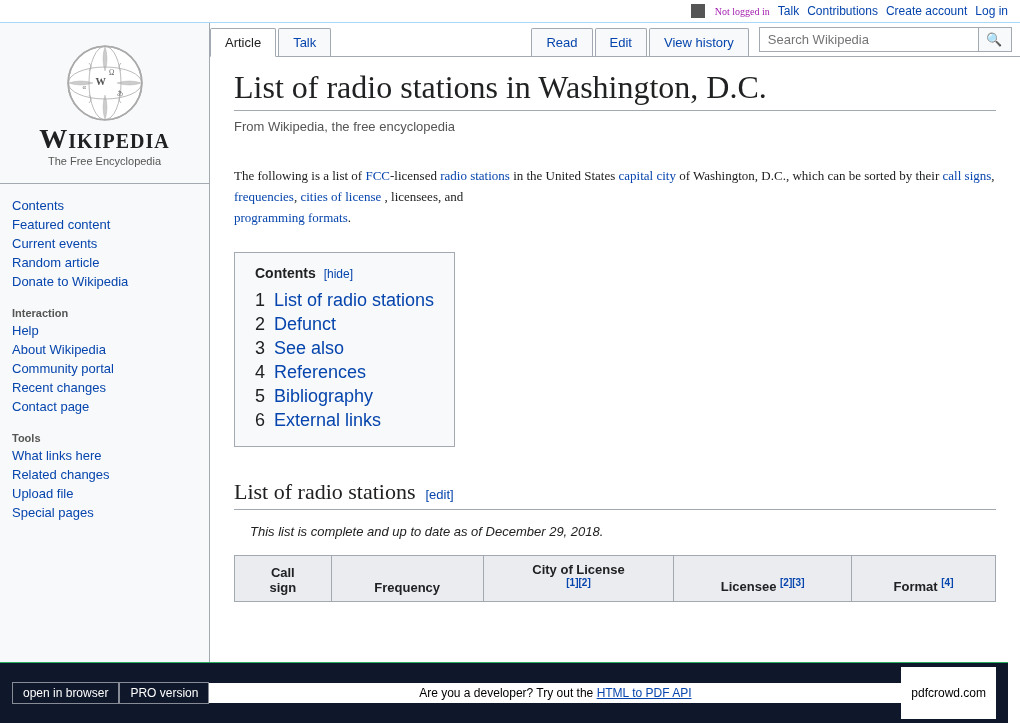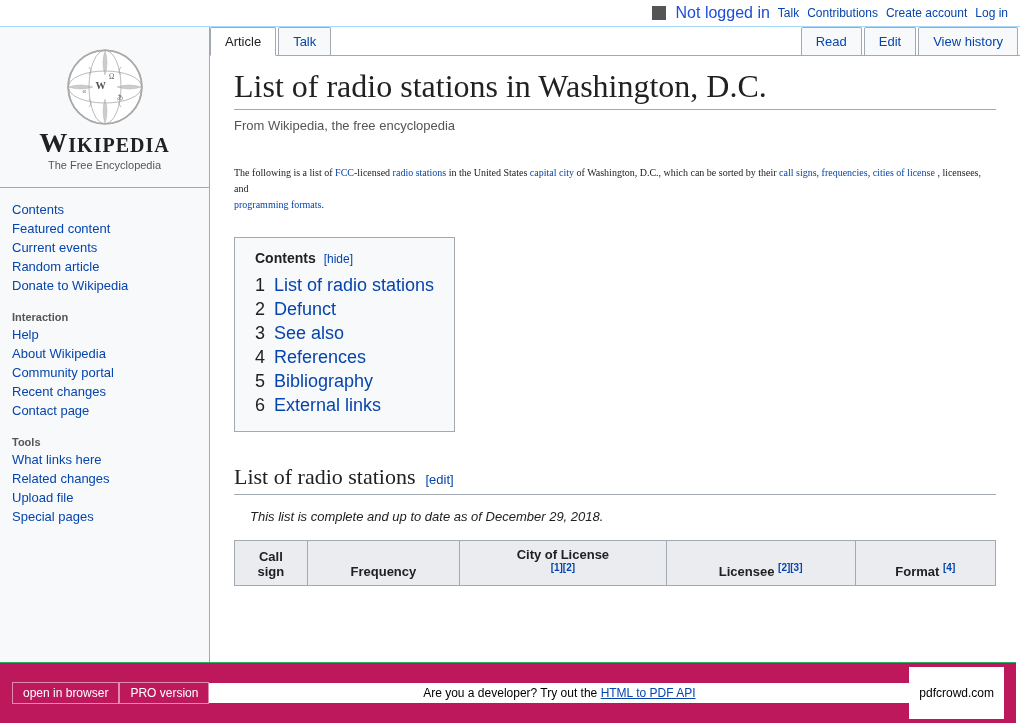--- a/index.html
+++ b/index.html
@@ -138,21 +138,21 @@
       margin-bottom: 8px;
       font-family: 'Linux Libertine', Georgia, serif;
     }
     .from-line {
       font-size: 13px;
       color: #555;
       font-family: Arial, sans-serif;
       margin-bottom: 16px;
     }
     .article-text {
-      font-size: 10px;
+      font-size: 13px;
       line-height: 1.6;
       margin-bottom: 12px;
       margin-top: 32px;
     }
     .article-text a { color: #0645ad; text-decoration: none; }
 
     
     .toc-box {
       border: 1px solid #a2a9b1;
       background: #f8f9fa;
@@ -210,41 +210,41 @@
     
     .stations-table {
       border-collapse: collapse;
       width: 100%;
       margin-top: 12px;
       font-family: Arial, sans-serif;
       font-size: 13px;
     }
     .stations-table th {
       border: 1px solid #a2a9b1;
-      padding: 6px 4px;
+      padding: 6px 20px;
       background: #eaecf0;
       text-align: center;
       vertical-align: bottom;
     }
     .ref-sup { font-size: 10px; color: #0645ad; vertical-align: super; }
 
     
     #bottom-bar {
-      background: #be185d;
+      background: #0f172a;
       color: #fff;
       display: flex;
       align-items: center;
       padding: 4px 12px;
       font-size: 12px;
       font-family: Arial, sans-serif;
       border-top: 1px solid #27ae60;
       position: fixed;
       bottom: 0;
       left: 0;
-      right: 4px;
+      right: 12px;
       z-index: 100;
     }
     #bottom-bar .bottom-left { display: flex; gap: 0; }
     #bottom-bar .btn-open, #bottom-bar .btn-pro {
       padding: 3px 10px;
       font-size: 12px;
       cursor: pointer;
       border: 1px solid rgba(255,255,255,0.5);
       background: transparent;
       color: #fff;
@@ -267,21 +267,21 @@
 
     
     .globe-svg { width: 80px; height: 80px; }
   </style>
 </head>
 <body>
 
 <div id="top-bar">
   <div class="top-links">
     <span style="width:14px;height:14px;background:#555;display:inline-block;vertical-align:middle;margin-right:2px;"></span>
-    <span style="color:#1d4ed8;font-family:Liberation Sans, sans-serif;font-size:16px;">Not logged in</span>
+    <span style="color:#a21caf;font-family:Liberation Serif, serif;font-size:10px;">Not logged in</span>
     <a href="#">Talk</a>
     <a href="#">Contributions</a>
     <a href="#">Create account</a>
     <a href="#">Log in</a>
   </div>
 </div>
 
 <div id="layout">
 
   <div id="sidebar">
@@ -343,20 +343,24 @@
   <div id="main-content">
 
     <div id="tabs">
       <a class="tab active" href="#">Article</a>
       <a class="tab" href="#">Talk</a>
       <div class="tab-spacer"></div>
       <div class="tab-right">
         <a class="tab" href="#">Read</a>
         <a class="tab" href="#">Edit</a>
         <a class="tab" href="#">View history</a>
+        <form id="search-form">
+          <input id="search-input" type="text" placeholder="Search Wikipedia" style="">
+          <button id="search-btn" type="submit">🔍</button>
+        </form>
       </div>
     </div>
 
     <div id="article">
       <h1 id="article-title">List of radio stations in Washington, D.C.</h1>
       <div class="from-line">From Wikipedia, the free encyclopedia</div>
 
       <p class="article-text">
         <span>The following is a list of</span>
         <a href="#">FCC</a><span>-licensed</span>

